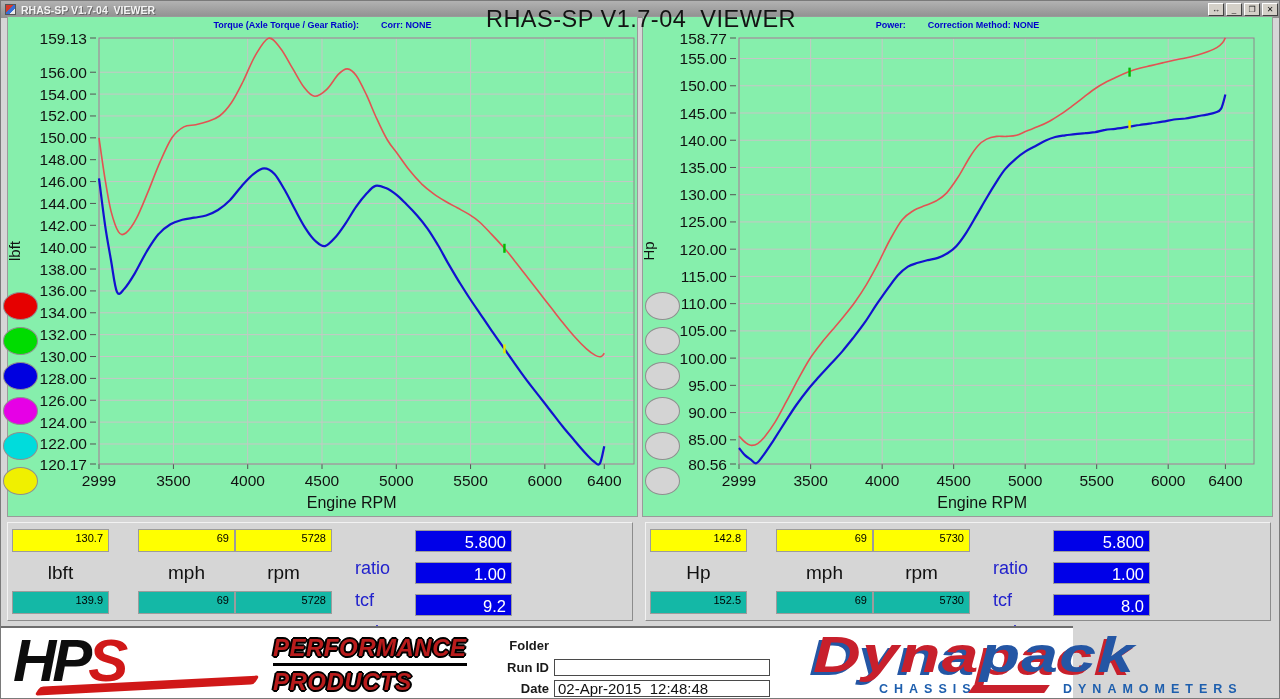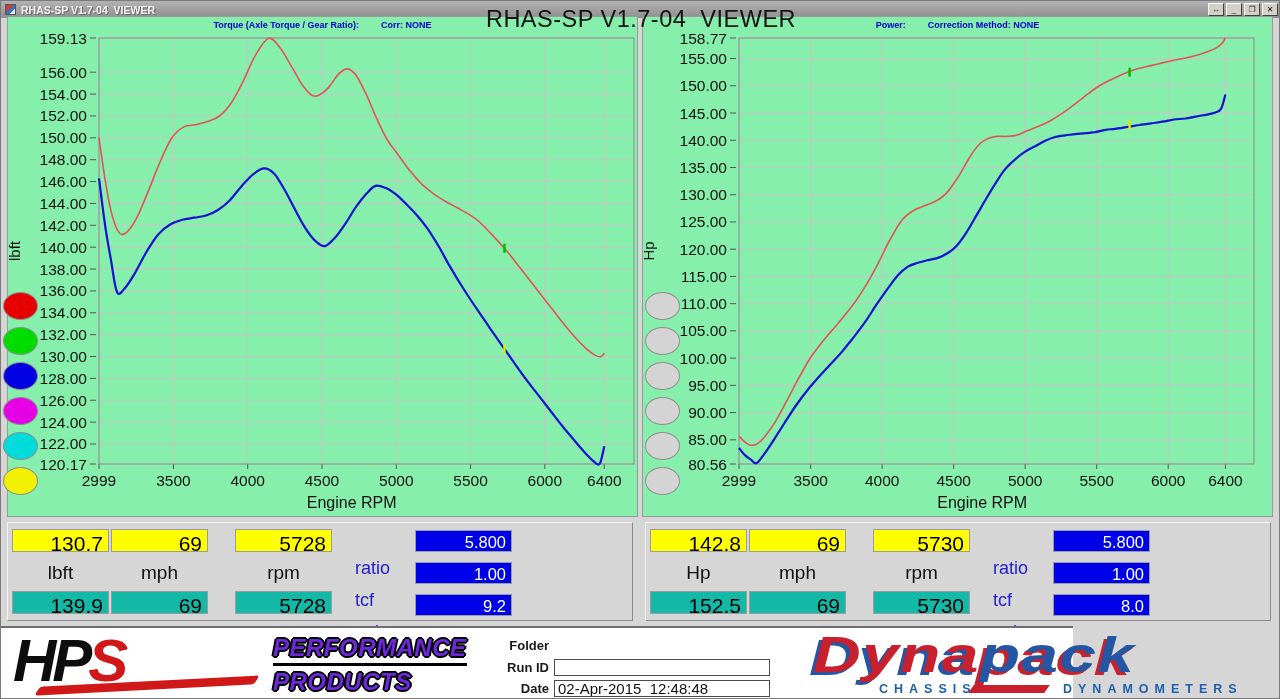--- a/index.html
+++ b/index.html
@@ -33,40 +33,40 @@
   svg text { font-family:"Liberation Sans", sans-serif; fill:#111; }
 
   
   .ellipse-col { position:absolute; top:0; left:0; z-index:40; }
   .ellipse-btn { position:absolute; width:35px; height:28px; border-radius:50%; border:1px solid #8f8f8f; }
 
   
   .dtable { position:absolute; top:521px; width:626px; height:99px; background:#d6d6d6;
     border:1px solid; border-color:#f2f2f2 #8c8c8c #8c8c8c #f2f2f2; }
   #table-torque { left:6px; } #table-power { left:644px; }
-  .vbox { position:absolute; height:23px; font-size:21px; text-align:right; padding:2px 5px 0 0;
+  .vbox { position:absolute; height:23px; font-size:11px; text-align:right; padding:2px 5px 0 0;
     border:1px solid #9c9c9c; color:#000; }
   .vbox.yellow { background:#ffff00; } .vbox.green { background:#14b8a6; }
-  .c1 { left:4px; width:97px; } .c2 { left:103px; width:97px; } .c3 { left:227px; width:97px; }
+  .c1 { left:4px; width:97px; } .c2 { left:130px; width:97px; } .c3 { left:227px; width:97px; }
   .r1 { top:6px; } .r3 { top:68px; }
   .unit-label { position:absolute; top:39px; width:97px; text-align:center; font-size:19px; color:#111; }
   .param-label { position:absolute; left:347px; width:56px; font-size:18px; color:#2222cc;margin-top:28px; }
   .bluebox { position:absolute; left:407px; width:97px; height:22px; background:#0000e8; color:#fff;
     font-size:16.5px; text-align:right; padding:2px 5px 0 0; border:1px solid #9c9c9c; }
   .pr1 { top:7px; } .pr2 { top:39px; } .pr3 { top:71px; }
 
   
   #footer { position:absolute; left:0; top:625px; width:1072px; height:74px; background:#fff; border-top:2px solid #6e6e6e; }
   #hps-logo { position:absolute; left:12px; top:0px; width:250px; height:72px; }
   #hps-letters { font-style:italic; font-weight:900; font-size:60px; letter-spacing:-4px; line-height:66px;
     text-shadow:2px 0 0 #fff, -2px 0 0 #fff; }
   #hps-hp { color:#0d0d0d; } #hps-s { color:#d01818; }
   #hps-swoosh { position:absolute; left:28px; top:53px; width:212px; height:9px; background:#d01818;
     transform:skewX(-35deg) rotate(-3deg); border-radius:3px; }
-  .outline-text { font-style:italic; font-weight:700; color:#6d28d9; font-size:24px; letter-spacing:0.5px;
+  .outline-text { font-style:italic; font-weight:700; color:#b91c1c; font-size:24px; letter-spacing:0.5px;
     text-shadow:-1px -1px 0 #000, 1px -1px 0 #000, -1px 1px 0 #000, 1px 1px 0 #000,
                 -2px 0 0 #000, 2px 0 0 #000, 0 2px 0 #000, 0 -2px 0 #000; }
   #perf-line1 { position:absolute; left:272px; top:6px; border-bottom:3px solid #000; padding-bottom:1px; }
   #perf-line2 { position:absolute; left:272px; top:40px; border-bottom:3px solid #000; padding-bottom:2px; }
 
   .field-row { position:absolute; display:flex; align-items:center; }
   .field-label { width:48px; text-align:right; font-size:13px; font-weight:bold; color:#1a1a1a; margin-right:5px; }
   .field-input { width:216px; height:17px; border:1px solid #4a4a4a; background:#fff; font-size:13.5px;
     font-family:"Liberation Sans", sans-serif; color:#111; padding:0 3px; }
   #field-date .field-input { font-size:15px; }

